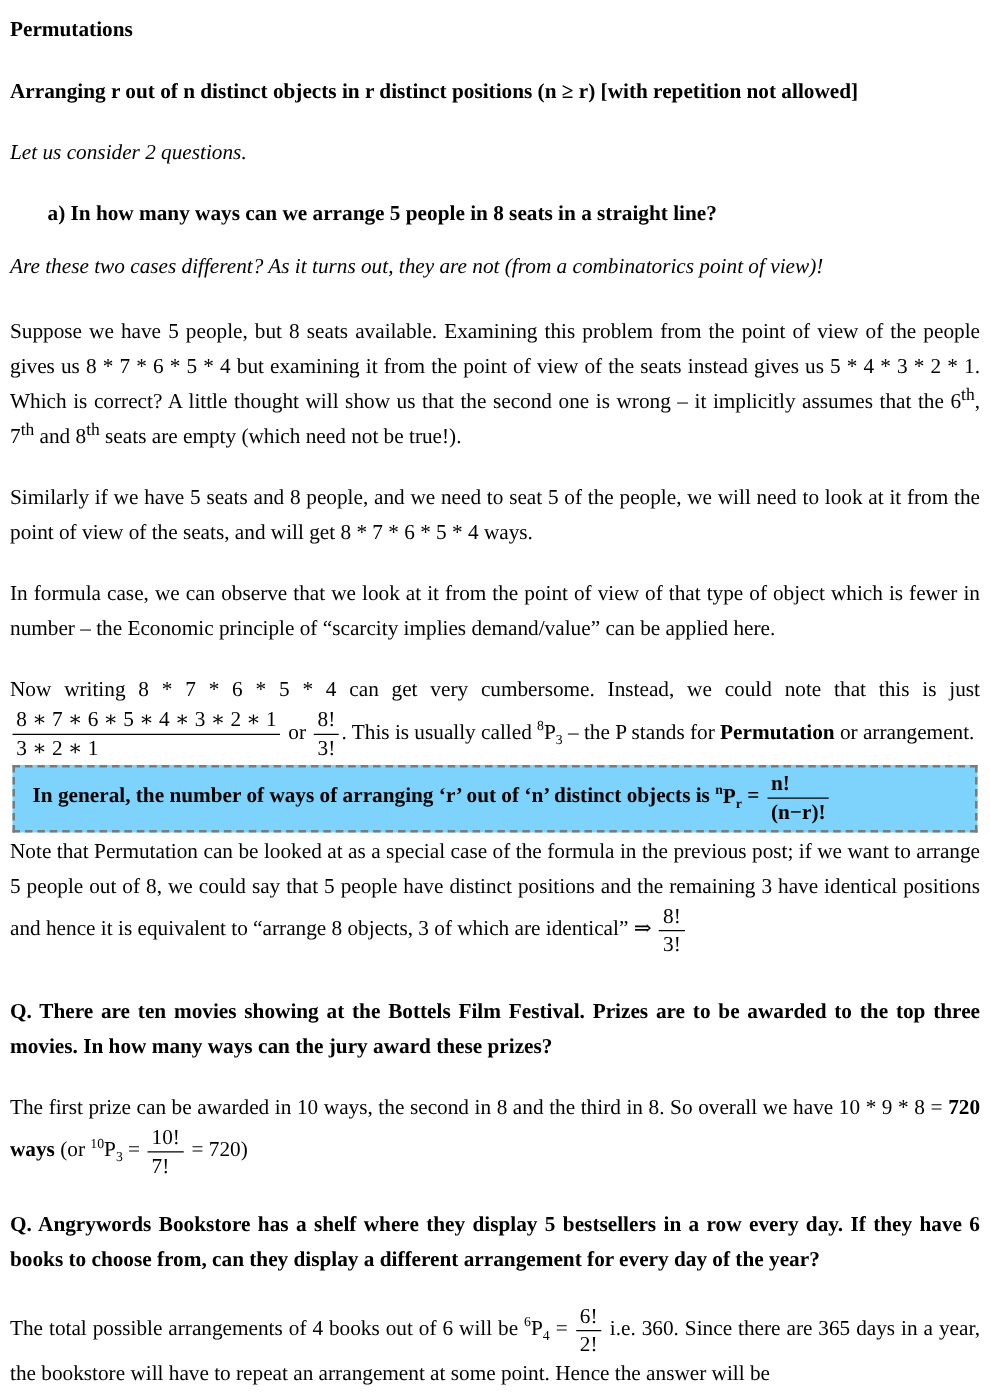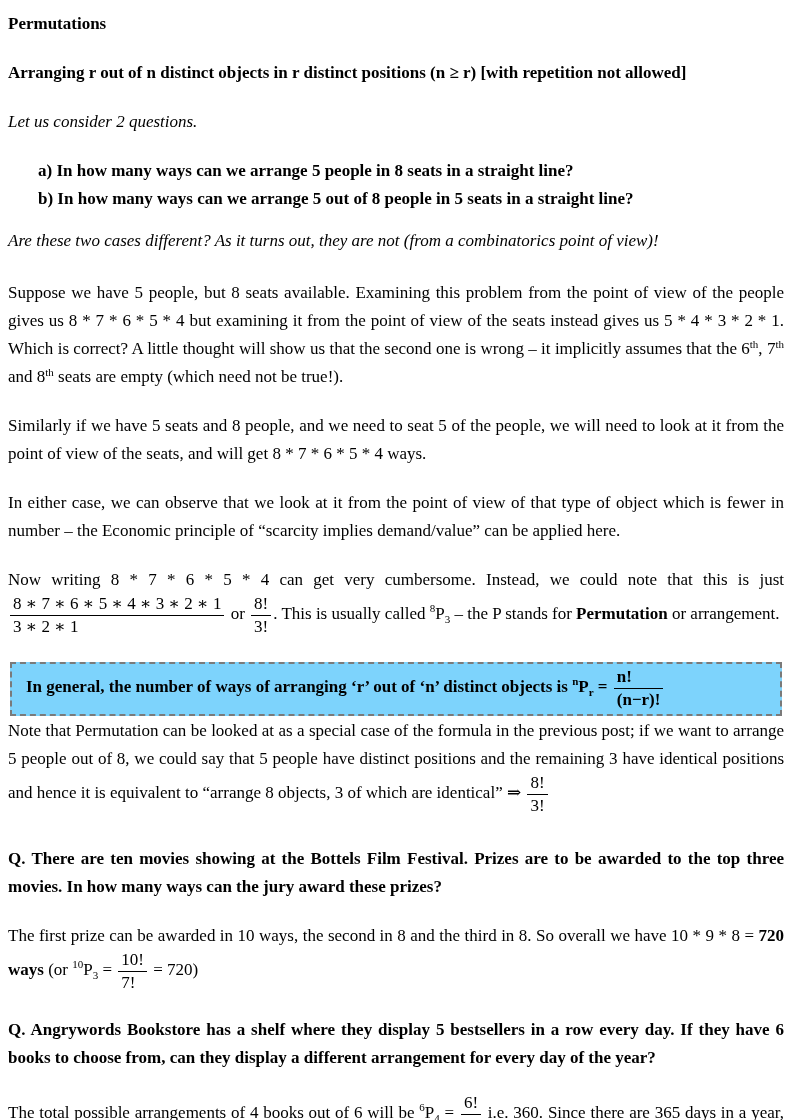--- a/index.html
+++ b/index.html
@@ -46,58 +46,57 @@
     border-bottom: 1.5px solid #000;
     padding: 0 3px 1px 3px;
   }
   .frac .den { display: block; padding: 1px 3px 0 3px; }
   sup.pre, .npr sup {
     font-size: 11px;
     vertical-align: 7px;
     line-height: 0;
   }
   .npr sub { font-size: 11px; vertical-align: -4px; line-height: 0; }
-  sup.th { font-size: 11px; vertical-align: 6px; line-height: 0; }
+  sup.th { font-size: 14px; vertical-align: 6px; line-height: 0; }
   .rulebox {
     box-sizing: border-box;
     margin: 0 2px 1px 2px;
     background: #7dd3fc;
     border: 2px dashed #7a7a7a;
     padding: 3px 14px 5px 14px;
     font-weight: bold;
     line-height: 26px;
     text-align: left;
   }
-  .mb-sm { margin-bottom: 26px; }
+  .mb-sm { margin-bottom: 4px; }
   .mb-md { margin-bottom: 24px; }
   .mb-lg { margin-bottom: 30px; }
 </style>
 </head>
 <body>
 
 <div class="page">
 
   <p class="title">Permutations</p>
 
   <p class="subtitle">Arranging r out of n distinct objects in r distinct positions (n ≥ r) [with repetition not allowed]</p>
 
   <p class="para left">Let us consider 2 questions.</p>
 
   <div class="qlist">
     <div class="qitem">a) In how many ways can we arrange 5 people in 8 seats in a straight line?</div>
-    <div class="qitem">b) In how many ways can we arrange 5 out of 8 people in 5 seats in a straight line?</div>
   </div>
 
   <p class="para left mb-md">Are these two cases different? As it turns out, they are not (from a combinatorics point of view)!</p>
 
   <p class="para"><span>Suppose we have 5 people, but 8 seats available. Examining this problem from the point of view of the people gives us 8 * 7 * 6 * 5 * 4 but examining it from the point of view of the seats instead gives us 5 * 4 * 3 * 2 * 1. Which is correct? A little thought will show us that the second one is wrong – it implicitly assumes that the 6</span><sup class="th">th</sup><span>, 7</span><sup class="th">th</sup><span> and 8</span><sup class="th">th</sup><span> seats are empty (which need not be true!).</span></p>
 
   <p class="para">Similarly if we have 5 seats and 8 people, and we need to seat 5 of the people, we will need to look at it from the point of view of the seats, and will get 8 * 7 * 6 * 5 * 4 ways.</p>
 
-  <p class="para">In either case, we can observe that we look at it from the point of view of that type of object which is fewer in number – the Economic principle of “scarcity implies demand/value” can be applied here.</p>
+  <p class="para">In formula case, we can observe that we look at it from the point of view of that type of object which is fewer in number – the Economic principle of “scarcity implies demand/value” can be applied here.</p>
 
   <p class="para mb-sm"><span>Now writing 8 * 7 * 6 * 5 * 4 can get very cumbersome. Instead, we could note that this is just </span><span class="frac"><span class="num">8 ∗ 7 ∗ 6 ∗ 5 ∗ 4 ∗ 3 ∗ 2 ∗ 1</span><span class="den">3 ∗ 2 ∗ 1</span></span><span> or </span><span class="frac"><span class="num">8!</span><span class="den">3!</span></span><span>. This is usually called </span><span class="npr"><sup>8</sup><span>P</span><sub>3</sub></span><span> – the P stands for </span><span class="bold">Permutation</span><span> or arrangement.</span></p>
 
   <div class="rulebox"><span>In general, the number of ways of arranging ‘r’ out of ‘n’ distinct objects is </span><span class="npr"><sup>n</sup><span>P</span><sub>r</sub></span><span> = </span><span class="frac"><span class="num">n!</span><span class="den">(n−r)!</span></span></div>
 
   <p class="para mb-lg"><span>Note that Permutation can be looked at as a special case of the formula in the previous post; if we want to arrange 5 people out of 8, we could say that 5 people have distinct positions and the remaining 3 have identical positions and hence it is equivalent to “arrange 8 objects, 3 of which are identical” ⇒ </span><span class="frac"><span class="num">8!</span><span class="den">3!</span></span></p>
 
   <p class="para bold">Q. There are ten movies showing at the Bottels Film Festival. Prizes are to be awarded to the top three movies. In how many ways can the jury award these prizes?</p>
 
   <p class="para mb-md"><span>The first prize can be awarded in 10 ways, the second in 8 and the third in 8. So overall we have 10 * 9 * 8 = </span><span class="bold">720 ways</span><span> (or </span><span class="npr"><sup>10</sup><span>P</span><sub>3</sub></span><span> = </span><span class="frac"><span class="num">10!</span><span class="den">7!</span></span><span> = 720)</span></p>

